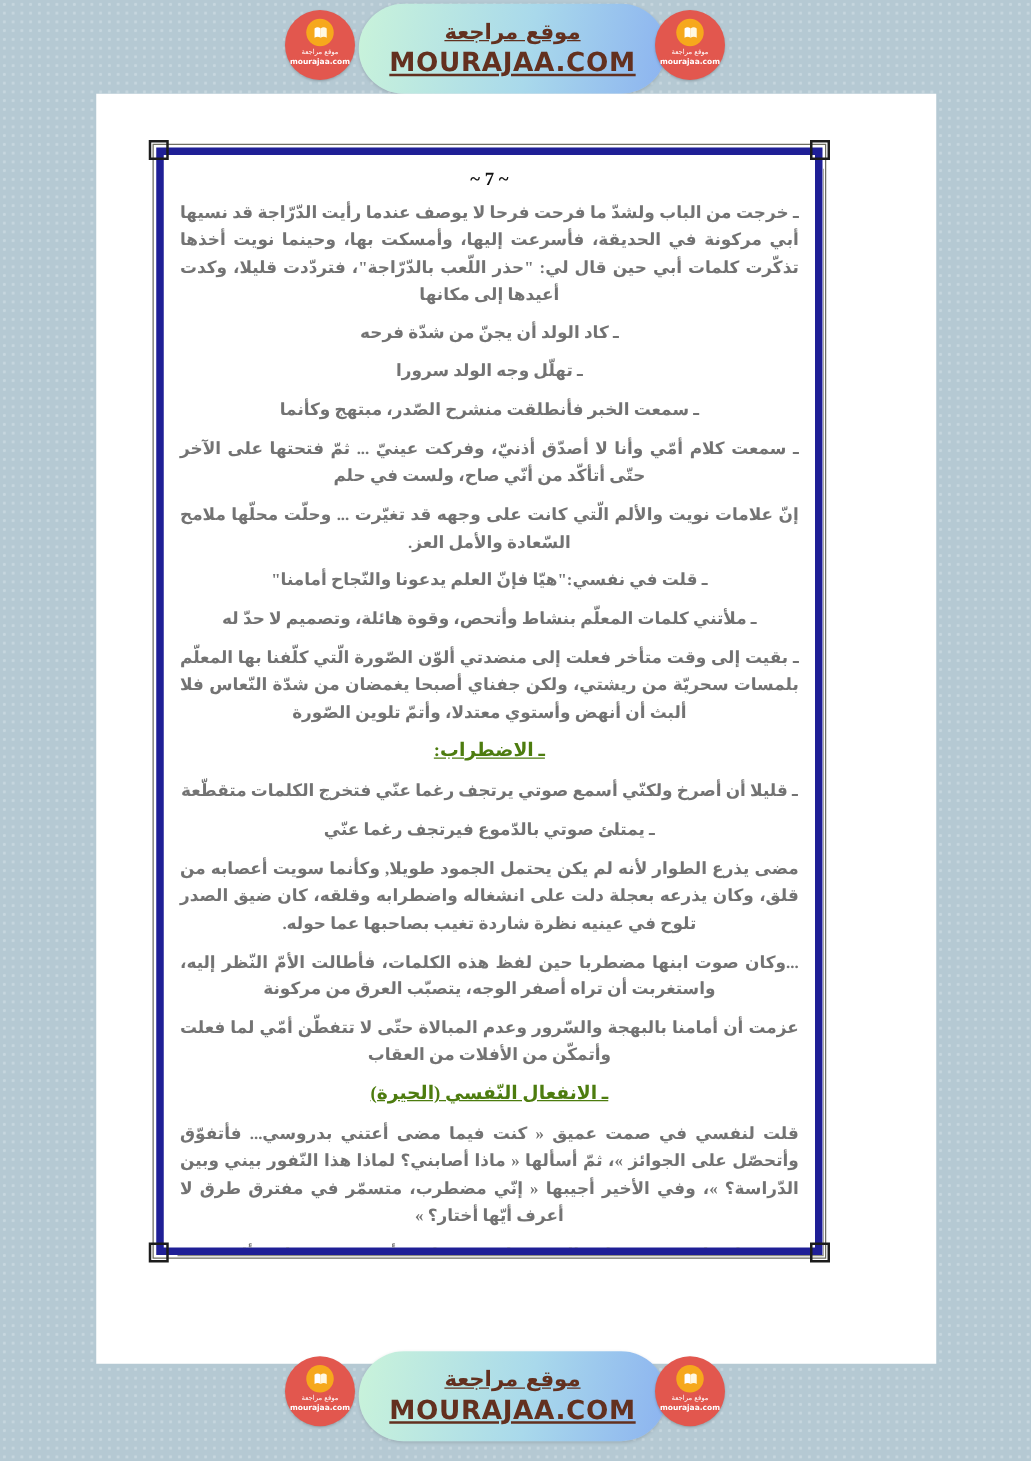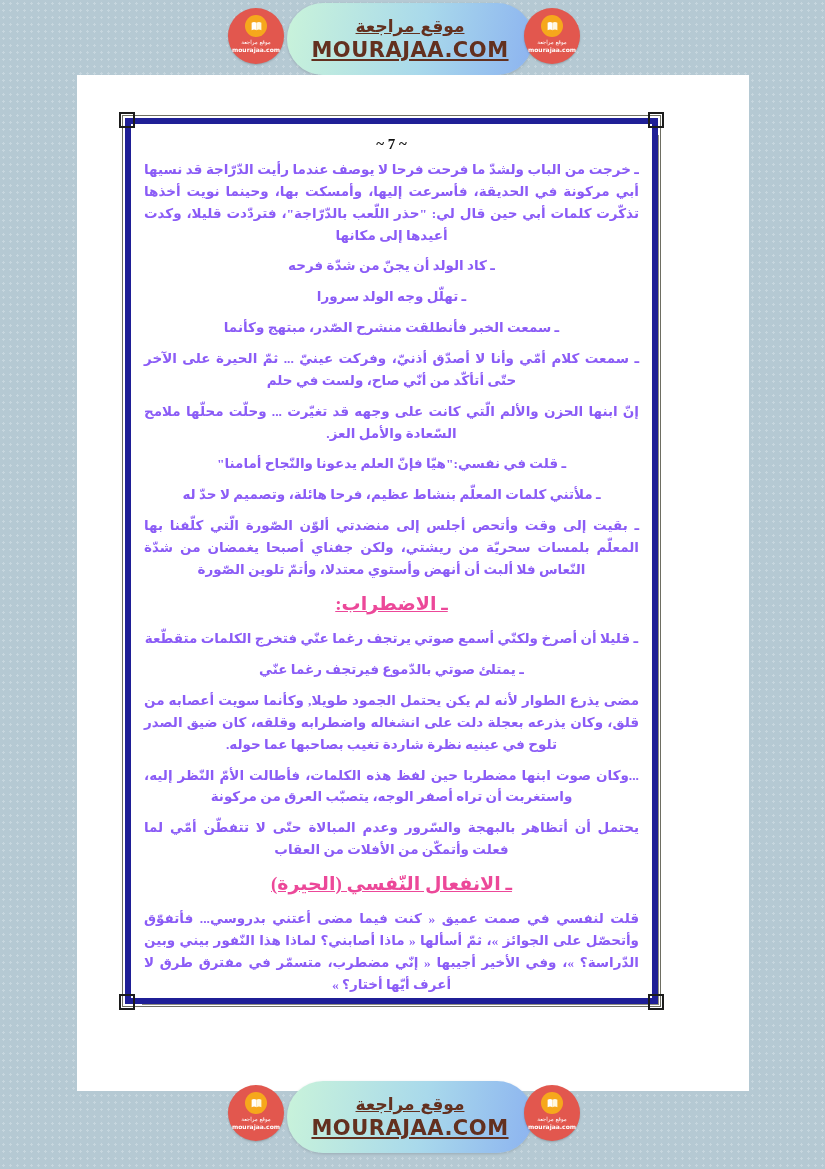--- a/index.html
+++ b/index.html
@@ -63,25 +63,25 @@
   .corner.br{right:-12px;bottom:-12px;}
   .frame-content{
     position:absolute;inset:0;padding:10px 13px 0 13px;direction:rtl;
     overflow:hidden;
   }
   .page-number{
     text-align:center;font-size:15px;font-weight:bold;color:#111;
     margin:2px 0 6px 0;direction:ltr;
   }
   .para{
-    margin:0 0 9px 0;font-size:13.5px;font-weight:bold;color:#8b5cf6;
+    margin:0 0 9px 0;font-size:13.5px;font-weight:bold;color:#737373;
     line-height:1.62;text-align:justify;text-align-last:center;direction:rtl;
   }
   .heading{
-    margin:3px 0 10px 0;font-size:19px;font-weight:bold;color:#ec4899;
+    margin:3px 0 10px 0;font-size:15px;font-weight:bold;color:#4d7c0f;
     text-decoration:underline;text-align:center;direction:rtl;line-height:1.5;
   }
 </style>
 </head>
 <body>
 
 <div class="logo" style="left:228px;top:8px;">
   <div class="logo-badge">
     <svg viewBox="0 0 24 24">
         <path fill="#ffffff" d="M3 5c3-2 6-2 9 0v14c-3-2-6-2-9 0z"></path>
@@ -118,31 +118,31 @@
     <div class="corner tr"></div>
     <div class="corner bl"></div>
     <div class="corner br"></div>
     <div class="frame-content">
       <div class="page-number">~ 7 ~</div>
       <div id="doc-paragraphs">
           <p class="para">ـ خرجت من الباب ولشدّ ما فرحت فرحا لا يوصف عندما رأيت الدّرّاجة قد نسيها أبي مركونة في الحديقة، فأسرعت إليها، وأمسكت بها، وحينما نويت أخذها تذكّرت كلمات أبي حين قال لي: "حذر اللّعب بالدّرّاجة"، فتردّدت قليلا، وكدت أعيدها إلى مكانها</p>
           <p class="para">ـ كاد الولد أن يجنّ من شدّة فرحه</p>
           <p class="para">ـ تهلّل وجه الولد سرورا</p>
           <p class="para">ـ سمعت الخبر فأنطلقت منشرح الصّدر، مبتهج وكأنما</p>
-          <p class="para">ـ سمعت كلام أمّي وأنا لا أصدّق أذنيّ، وفركت عينيّ ... ثمّ الحيرة على الآخر حتّى أتأكّد من أنّي صاح، ولست في حلم</p>
-          <p class="para">إنّ ابنها الحزن والألم الّتي كانت على وجهه قد تغيّرت ... وحلّت محلّها ملامح السّعادة والأمل العز.</p>
+          <p class="para">ـ سمعت كلام أمّي وأنا لا أصدّق أذنيّ، وفركت عينيّ ... ثمّ فتحتها على الآخر حتّى أتأكّد من أنّي صاح، ولست في حلم</p>
+          <p class="para">إنّ علامات نويت والألم الّتي كانت على وجهه قد تغيّرت ... وحلّت محلّها ملامح السّعادة والأمل العز.</p>
           <p class="para">ـ قلت في نفسي:"هيّا فإنّ العلم يدعونا والنّجاح أمامنا"</p>
-          <p class="para">ـ ملأتني كلمات المعلّم بنشاط عظيم، فرحا هائلة، وتصميم لا حدّ له</p>
-          <p class="para">ـ بقيت إلى وقت وأتحص أجلس إلى منضدتي ألوّن الصّورة الّتي كلّفنا بها المعلّم بلمسات سحريّة من ريشتي، ولكن جفناي أصبحا يغمضان من شدّة النّعاس فلا ألبث أن أنهض وأستوي معتدلا، وأتمّ تلوين الصّورة</p>
+          <p class="para">ـ ملأتني كلمات المعلّم بنشاط وأتحص، وقوة هائلة، وتصميم لا حدّ له</p>
+          <p class="para">ـ بقيت إلى وقت متأخر فعلت إلى منضدتي ألوّن الصّورة الّتي كلّفنا بها المعلّم بلمسات سحريّة من ريشتي، ولكن جفناي أصبحا يغمضان من شدّة النّعاس فلا ألبث أن أنهض وأستوي معتدلا، وأتمّ تلوين الصّورة</p>
           <p class="heading">ـ الاضطراب:</p>
           <p class="para">ـ قليلا أن أصرخ ولكنّي أسمع صوتي يرتجف رغما عنّي فتخرج الكلمات متقطّعة</p>
           <p class="para">ـ يمتلئ صوتي بالدّموع فيرتجف رغما عنّي</p>
           <p class="para">مضى يذرع الطوار لأنه لم يكن يحتمل الجمود طويلا, وكأنما سويت أعصابه من قلق، وكان يذرعه بعجلة دلت على انشغاله واضطرابه وقلقه، كان ضيق الصدر تلوح في عينيه نظرة شاردة تغيب بصاحبها عما حوله.</p>
           <p class="para">...وكان صوت ابنها مضطربا حين لفظ هذه الكلمات، فأطالت الأمّ النّظر إليه، واستغربت أن تراه أصفر الوجه، يتصبّب العرق من مركونة</p>
-          <p class="para">يحتمل أن أتظاهر بالبهجة والسّرور وعدم المبالاة حتّى لا تتفطّن أمّي لما فعلت وأتمكّن من الأفلات من العقاب</p>
+          <p class="para">عزمت أن أمامنا بالبهجة والسّرور وعدم المبالاة حتّى لا تتفطّن أمّي لما فعلت وأتمكّن من الأفلات من العقاب</p>
           <p class="heading">ـ الانفعال النّفسي (الحيرة)</p>
           <p class="para">قلت لنفسي في صمت عميق « كنت فيما مضى أعتني بدروسي... فأتفوّق وأتحصّل على الجوائز »، ثمّ أسألها « ماذا أصابني؟ لماذا هذا النّفور بيني وبين الدّراسة؟ »، وفي الأخير أجيبها « إنّي مضطرب، متسمّر في مفترق طرق لا أعرف أيّها أختار؟ »</p>
           <p class="para">ـ لقد اقتحمت مشاعر الحيرة قلبي، وجعلتني أعيش في عذاب وألم</p>
         </div>
     </div>
   </div>
 </div>
 
 <div class="logo" style="left:228px;top:1085px;">
   <div class="logo-badge">

